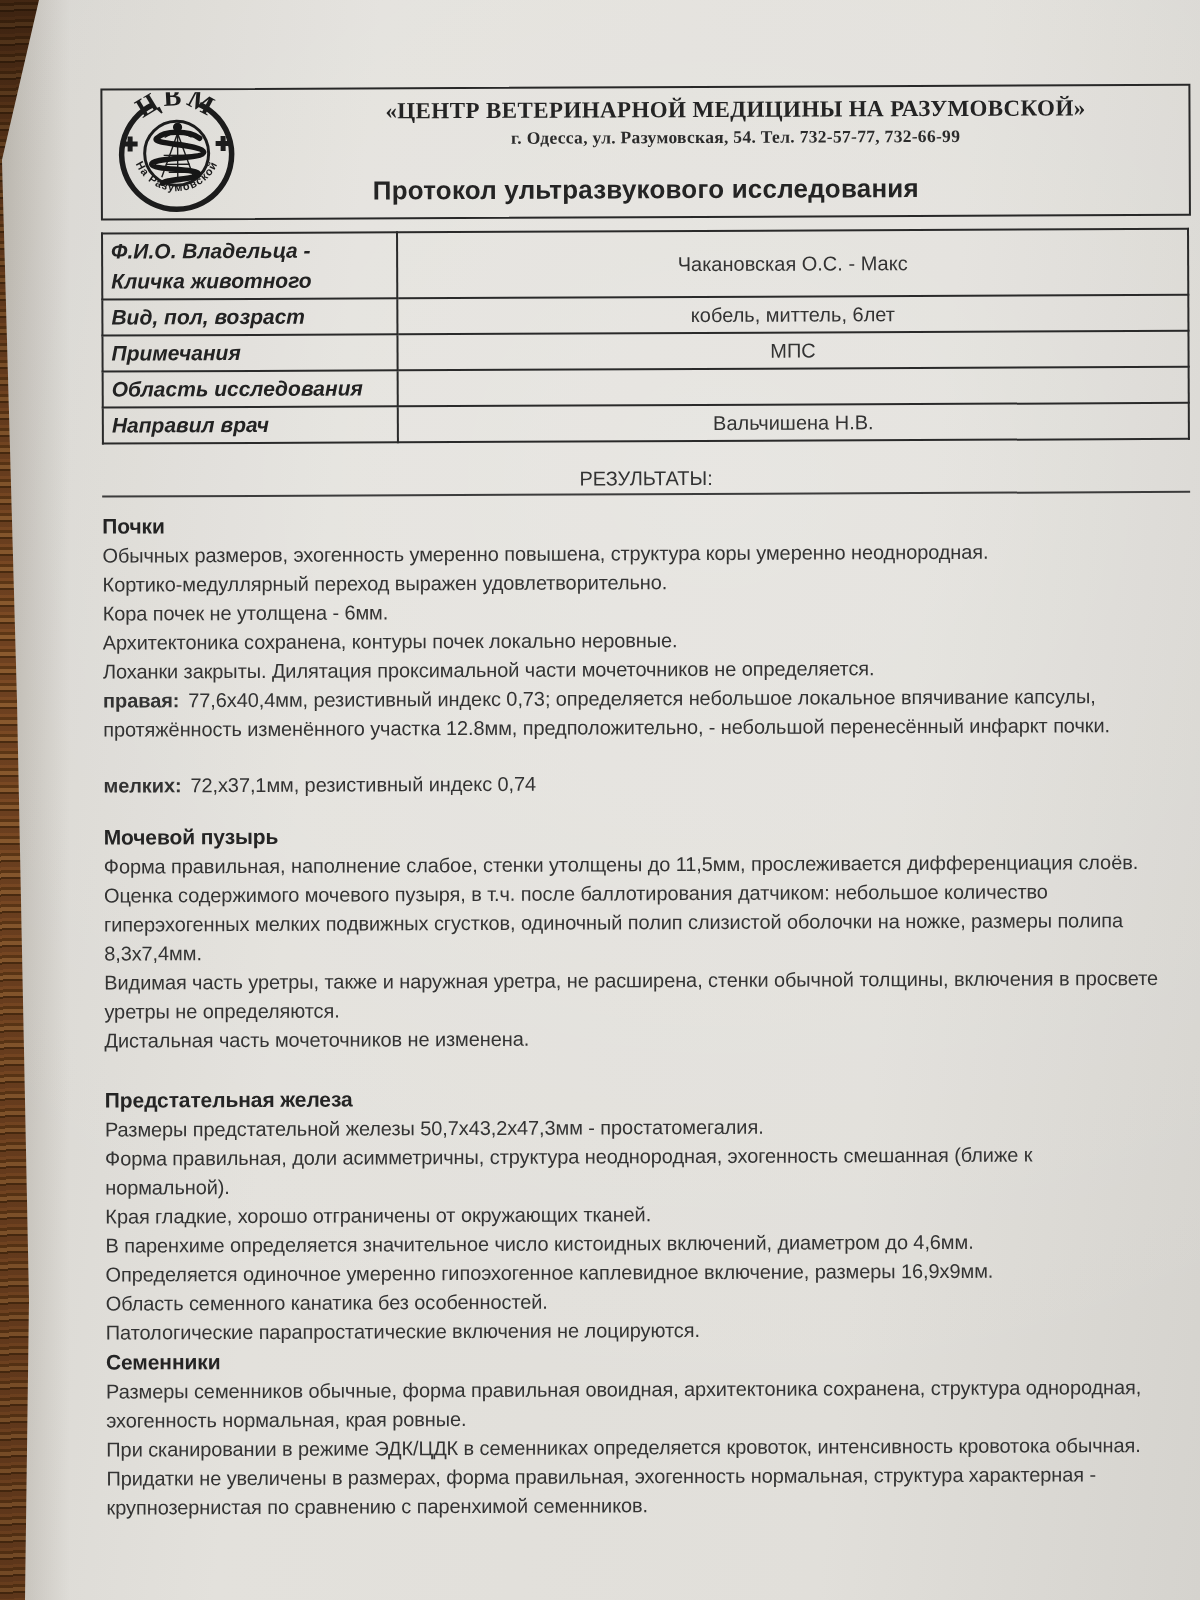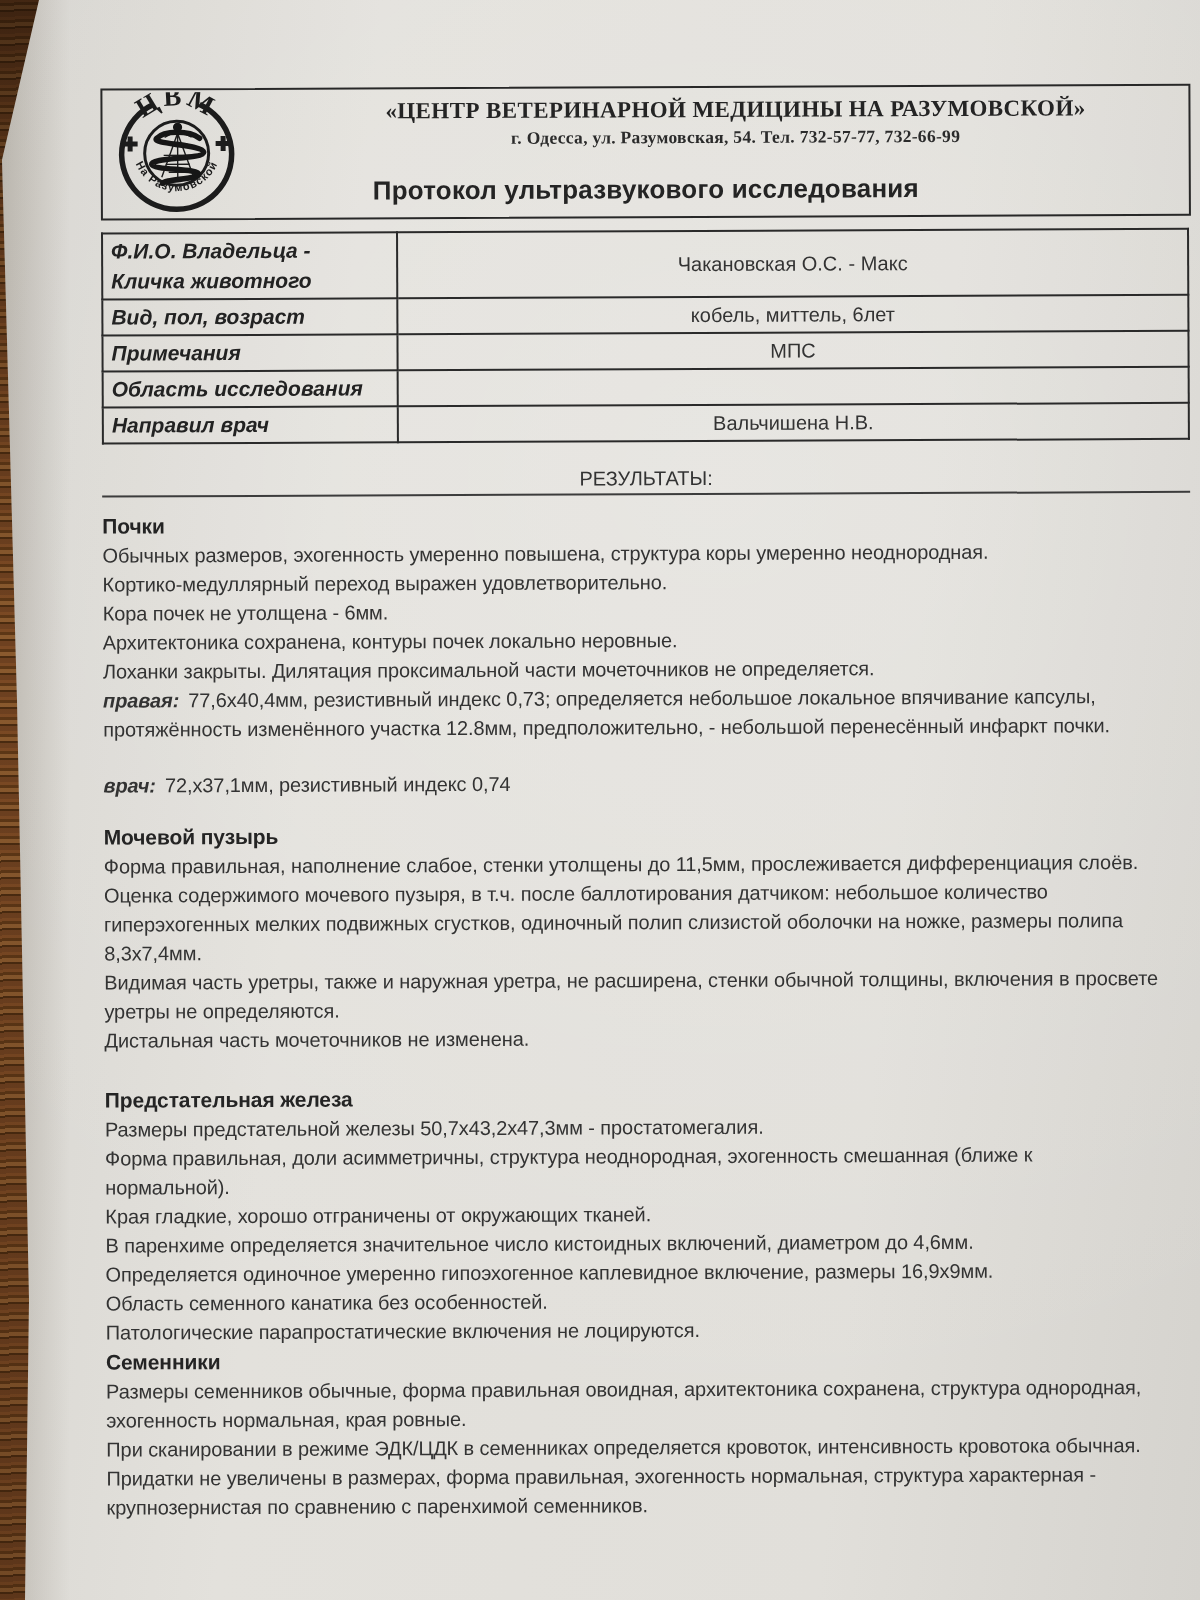--- a/index.html
+++ b/index.html
@@ -69,21 +69,21 @@
     margin-top:25px;width:1088px;text-align:center;font-size:20px;color:#333;
     border-bottom:2px solid #3c3c3c;padding-bottom:3px;
   }
   .results{width:1054px;font-size:20px;line-height:29px;letter-spacing:-0.1px;color:#333;}
   .sec-title{font-weight:bold;font-size:21px;color:#242424;margin:14px 0 0 0;line-height:30px;}
   .sec-title.mt0{margin-top:0;}
   .sec-title.mt-md{margin-top:22px;}
   .sec-title.mt-lg{margin-top:30px;}
   .para{margin:0;}
   .para.gap{margin-top:27px;}
-  .p-lead{font-weight:bold;font-style:italic;margin-right:9px;}
+  .p-lead{font-weight:bold;margin-right:9px;}
   .p-lead:empty{display:none;}
   
   .logo svg text{fill:#1c1c1c;}
 </style>
 </head>
 <body>
 
 <div class="desk"></div>
 <div class="paper"></div>
 
@@ -176,21 +176,21 @@
 
   <div class="results">
 
     <div class="sec-title">Почки</div>
     <p class="para"><span>Обычных размеров, эхогенность умеренно повышена, структура коры умеренно неоднородная.</span></p>
     <p class="para"><span>Кортико-медуллярный переход выражен удовлетворительно.</span></p>
     <p class="para"><span>Кора почек не утолщена - 6мм.</span></p>
     <p class="para"><span>Архитектоника сохранена, контуры почек локально неровные.</span></p>
     <p class="para"><span>Лоханки закрыты. Дилятация проксимальной части мочеточников не определяется.</span></p>
     <p class="para"><span class="p-lead">правая:</span><span>77,6х40,4мм, резистивный индекс 0,73; определяется небольшое локальное впячивание капсулы, протяжённость изменённого участка 12.8мм, предположительно, - небольшой перенесённый инфаркт почки.</span></p>
-    <p class="para gap"><span class="p-lead">врач:</span><span>72,х37,1мм, резистивный индекс 0,74</span></p>
+    <p class="para gap"><span class="p-lead">мелких:</span><span>72,х37,1мм, резистивный индекс 0,74</span></p>
 
     <div class="sec-title mt-md">Мочевой пузырь</div>
     <p class="para"><span>Форма правильная, наполнение слабое, стенки утолщены до 11,5мм, прослеживается дифференциация слоёв. Оценка содержимого мочевого пузыря, в т.ч. после баллотирования датчиком: небольшое количество гиперэхогенных мелких подвижных сгустков, одиночный полип слизистой оболочки на ножке, размеры полипа 8,3х7,4мм.</span></p>
     <p class="para"><span>Видимая часть уретры, также и наружная уретра, не расширена, стенки обычной толщины, включения в просвете уретры не определяются.</span></p>
     <p class="para"><span>Дистальная часть мочеточников не изменена.</span></p>
 
     <div class="sec-title mt-lg">Предстательная железа</div>
     <p class="para"><span>Размеры предстательной железы  50,7х43,2х47,3мм - простатомегалия.</span></p>
     <p class="para"><span>Форма правильная, доли асимметричны, структура неоднородная, эхогенность смешанная (ближе к нормальной).</span></p>
     <p class="para"><span>Края гладкие, хорошо отграничены от окружающих тканей.</span></p>

